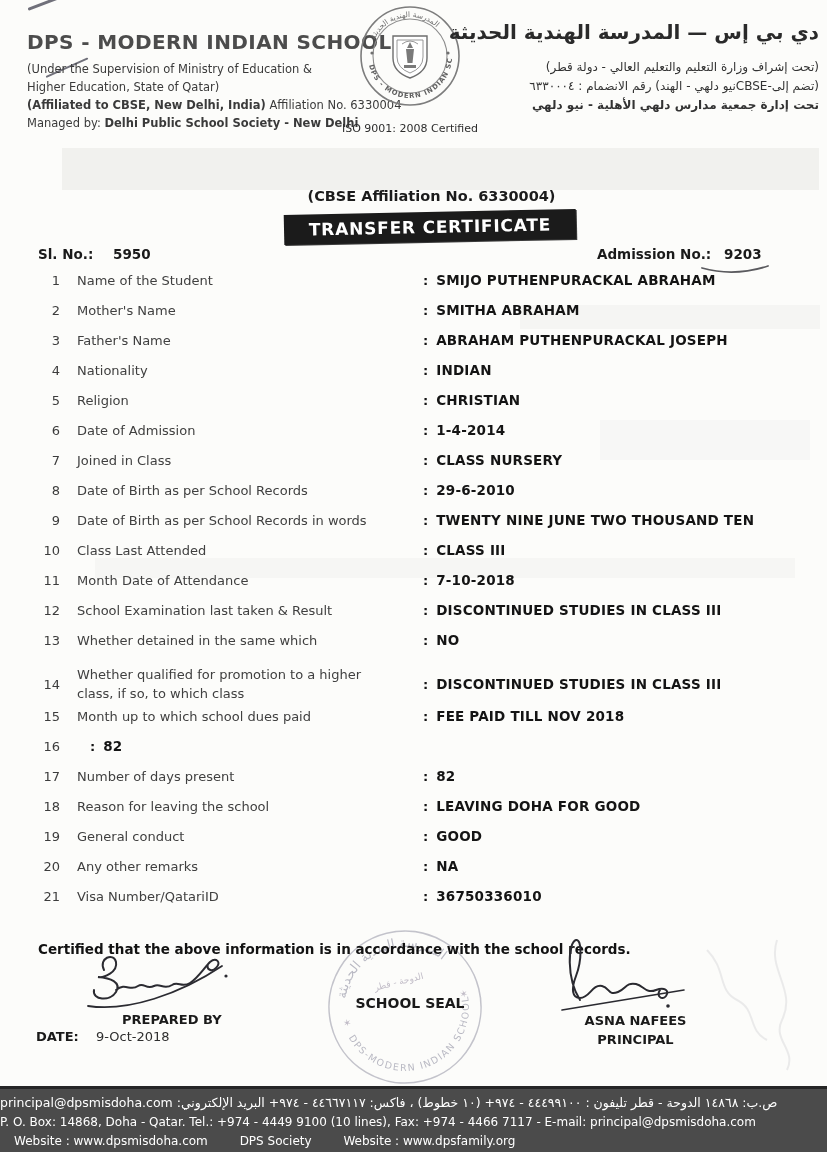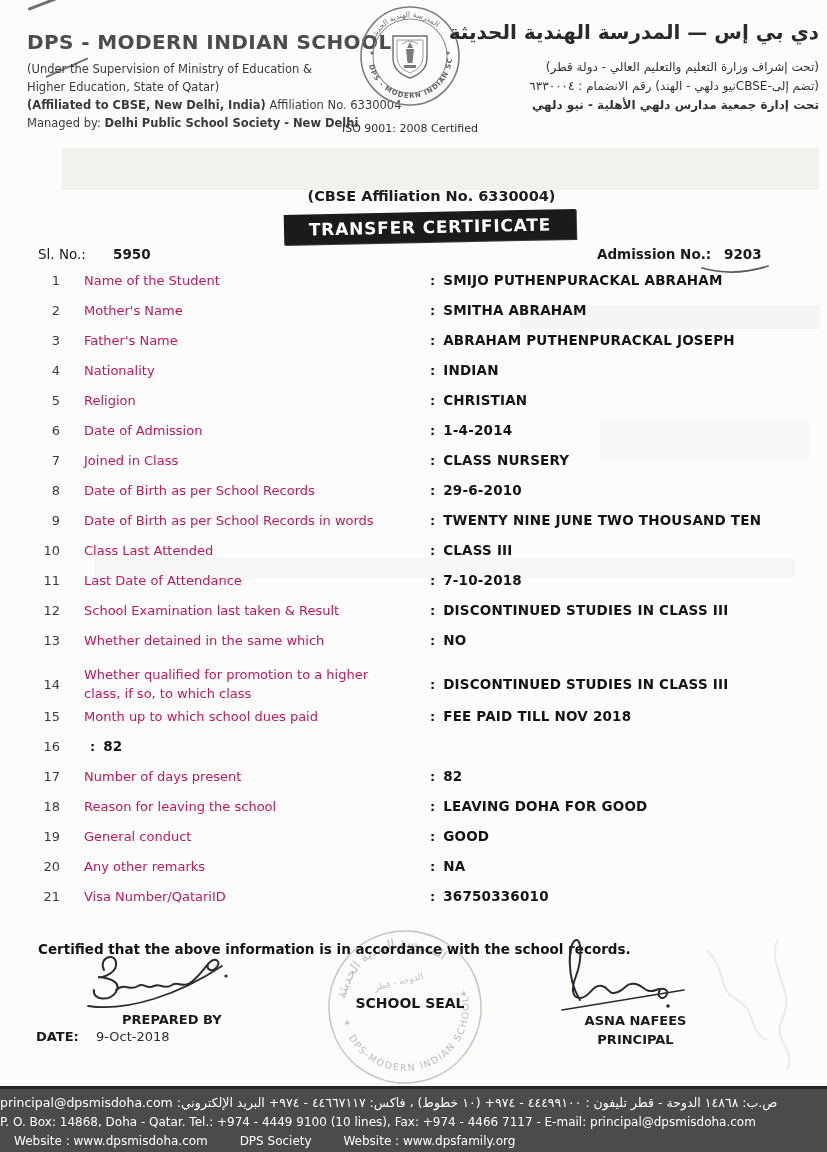--- a/index.html
+++ b/index.html
@@ -35,32 +35,32 @@
   .ar-bold { font-weight:bold; }
 
   
   .cbse-line { position:absolute; left:0; right:0; top:188px; text-align:center;
                font-weight:bold; font-size:14.5px; color:#1c1c1c; transform:translateX(18px); }
   .banner { position:absolute; left:284px; top:212px; width:292px; height:30px;
             background:#1b1b1b; color:#fff; display:flex; align-items:center; justify-content:center;
             font-weight:bold; font-size:17px; letter-spacing:.8px;
             transform:rotate(-1.2deg); box-shadow:1px 1px 0 #3c3c3c; }
   .slno-row { position:absolute; top:246px; left:0; right:0; font-size:13.5px; }
-  .slno-label { position:absolute; left:38px; font-weight:normal; }
+  .slno-label { position:absolute; left:38px; font-weight:bold; }
   .slno-value { position:absolute; left:113px; font-weight:bold; }
   .adm-label  { position:absolute; left:597px; font-weight:bold; }
   .adm-value  { position:absolute; left:724px; font-weight:bold; }
   .adm-underline { position:absolute; left:700px; top:18px; }
 
   
   .rows { position:absolute; top:271px; left:0; width:827px; }
   .row { display:flex; align-items:flex-start; height:30px; font-size:13px; }
   .row.tall { height:46px; align-items:center; }
   .row-no { width:60px; text-align:right; color:#3c3c3c; flex:0 0 60px; line-height:19px; }
-  .row-label { margin-left:24px; width:316px; flex:0 0 316px; color:#be185d; line-height:19px; }
+  .row-label { margin-left:17px; width:316px; flex:0 0 316px; color:#404040; line-height:19px; }
   .row-colon { margin-left:30px; font-weight:bold; color:#141414; line-height:19px; }
   .row-value { margin-left:8px; font-weight:bold; color:#141414; font-size:13.5px;
                letter-spacing:.2px; line-height:19px; }
 
   
   .certified { position:absolute; left:38px; top:941px; font-weight:bold; font-size:13.5px;
                color:#121212; z-index:3; }
   .sig-svg { position:absolute; z-index:3; }
   .sig-left { left:80px; top:950px; }
   .sig-right { left:552px; top:932px; }
@@ -209,21 +209,21 @@
 
     <div class="row">
       <span class="row-no">10</span>
       <span class="row-label">Class Last Attended</span>
       <span class="row-colon">:</span>
       <span class="row-value">CLASS III</span>
     </div>
 
     <div class="row">
       <span class="row-no">11</span>
-      <span class="row-label">Last Date of Attendance</span>
+      <span class="row-label">Month Date of Attendance</span>
       <span class="row-colon">:</span>
       <span class="row-value">7-10-2018</span>
     </div>
 
     <div class="row">
       <span class="row-no">12</span>
       <span class="row-label">School Examination last taken &amp; Result</span>
       <span class="row-colon">:</span>
       <span class="row-value">DISCONTINUED STUDIES IN CLASS III</span>
     </div>

